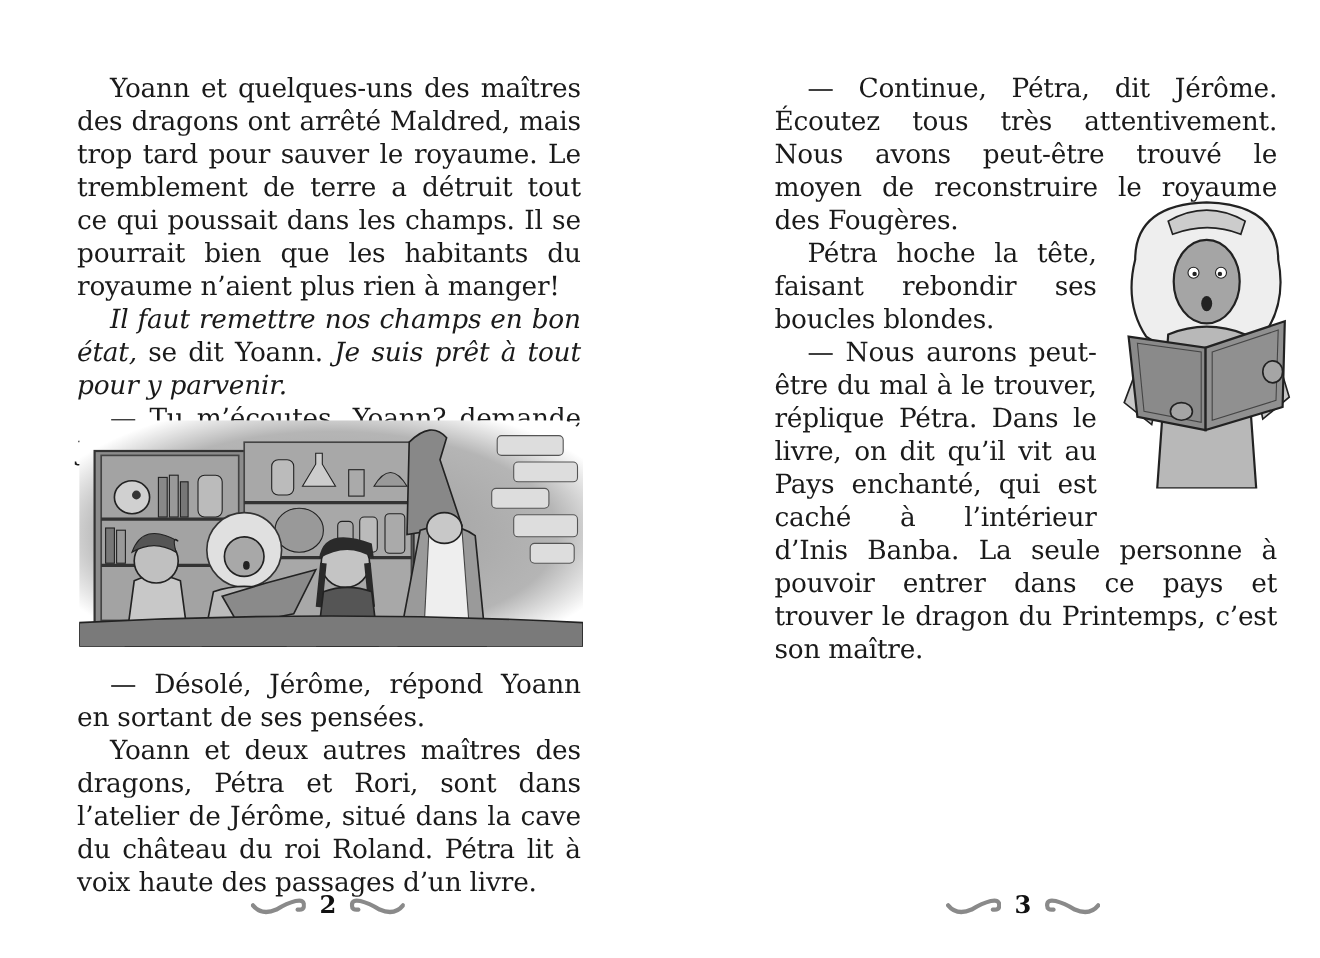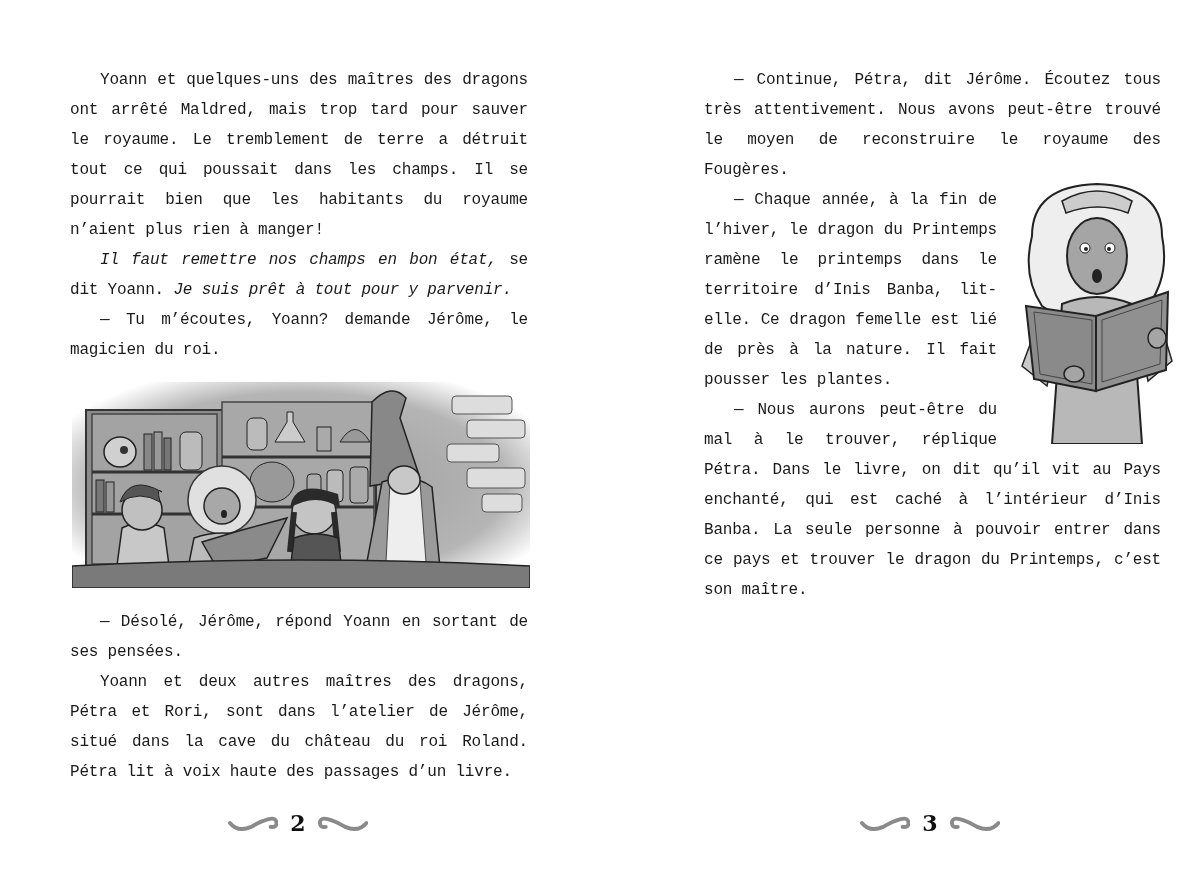--- a/index.html
+++ b/index.html
@@ -19,25 +19,24 @@
       position: absolute;
       top: 0;
       height: 871px;
       width: 600px;
     }
     .page.left { left: 0; }
     .page.right { left: 632px; }
 
     .text-block {
       position: absolute;
-      font-size: 16px;
+      font-size: 24px;
       line-height: 30px;
       text-align: justify;
       letter-spacing: -0.2px;
-      font-family: Liberation Mono, monospace;
     }
     .text-block p {
       margin: 0;
       text-indent: 30px;
     }
     .text-block em { font-style: italic; }
 
     .left .text-top { left: 70px; top: 65px; width: 458px; }
     .left .text-bottom { left: 70px; top: 607px; width: 458px; }
     .right .text-full { left: 72px; top: 65px; width: 457px; }
@@ -206,21 +205,21 @@
       <path d="M90 144 l60 -20 l-2 64 l-58 18 z" fill="none" stroke="#444" stroke-width="1"></path>
 
       <ellipse cx="62" cy="198" rx="10" ry="8" fill="#a5a5a5" stroke="#222" stroke-width="1.5"></ellipse>
       <ellipse cx="145" cy="162" rx="9" ry="10" fill="#a5a5a5" stroke="#222" stroke-width="1.5"></ellipse>
     </svg>
   </div>
 
   <div class="text-block text-full">
     <p>— Continue, Pétra, dit Jérôme. Écoutez tous très attentivement. Nous avons peut-être trouvé le moyen de reconstruire le royaume des Fougères.</p>
     <div class="float-illus" style="margin-top:0;"></div>
-    <p>— Chaque année, à la fin de l’hiver, le dragon du Printemps ramène le printemps dans le territoire d’Inis Banba, lit-elle. Ce dragon femelle est lié de près à la nature. Il fait pousser les plantes.</p>
+    <p>Pétra hoche la tête, faisant rebondir ses boucles blondes.</p>
     <p>— Nous aurons peut-être du mal à le trouver, réplique Pétra. Dans le livre, on dit qu’il vit au Pays enchanté, qui est caché à l’intérieur d’Inis Banba. La seule personne à pouvoir entrer dans ce pays et trouver le dragon du Printemps, c’est son maître.</p>
   </div>
 
   <div class="folio">
     <svg width="52" height="20" viewBox="0 0 52 20">
       <path d="M2 10 q8 10 22 4 q10 -6 18 -8 q8 -2 8 4 q0 5 -6 4" fill="none" stroke="#8a8a8a" stroke-width="4" stroke-linecap="round"></path>
     </svg>
     <span class="num">3</span>
     <svg width="52" height="20" viewBox="0 0 52 20">
       <path d="M50 10 q-8 10 -22 4 q-10 -6 -18 -8 q-8 -2 -8 4 q0 5 6 4" fill="none" stroke="#8a8a8a" stroke-width="4" stroke-linecap="round"></path>

